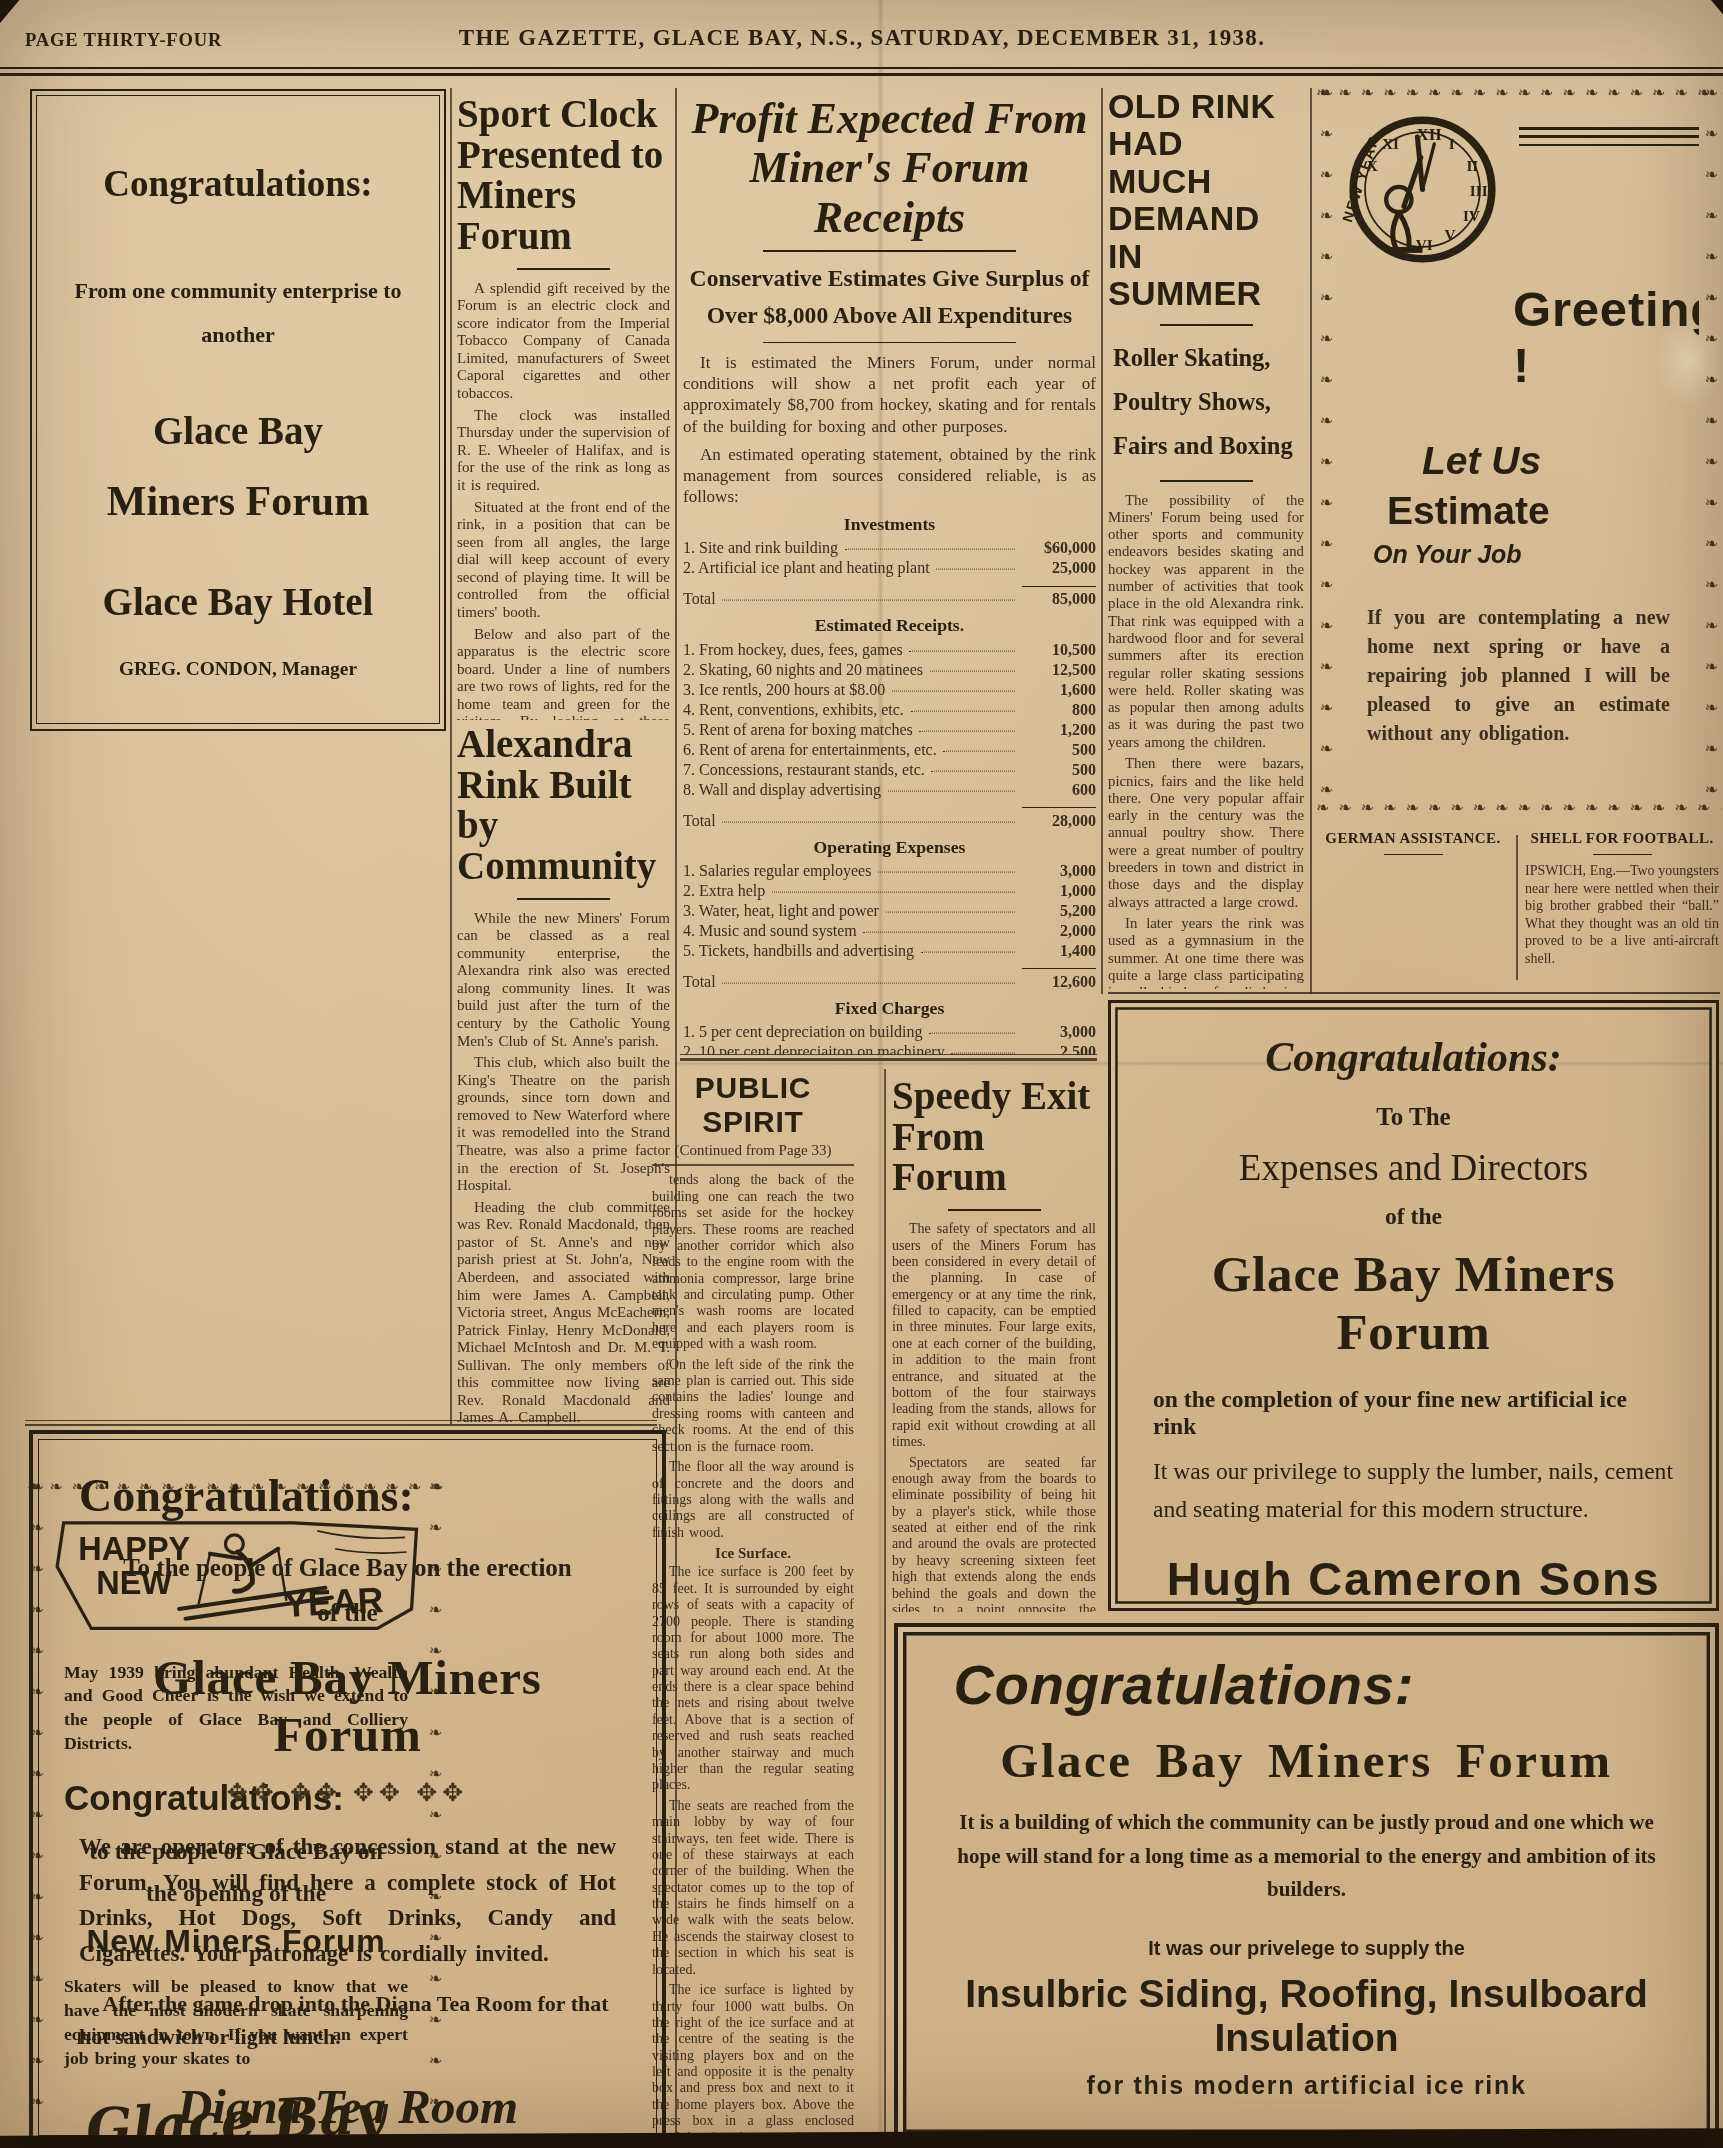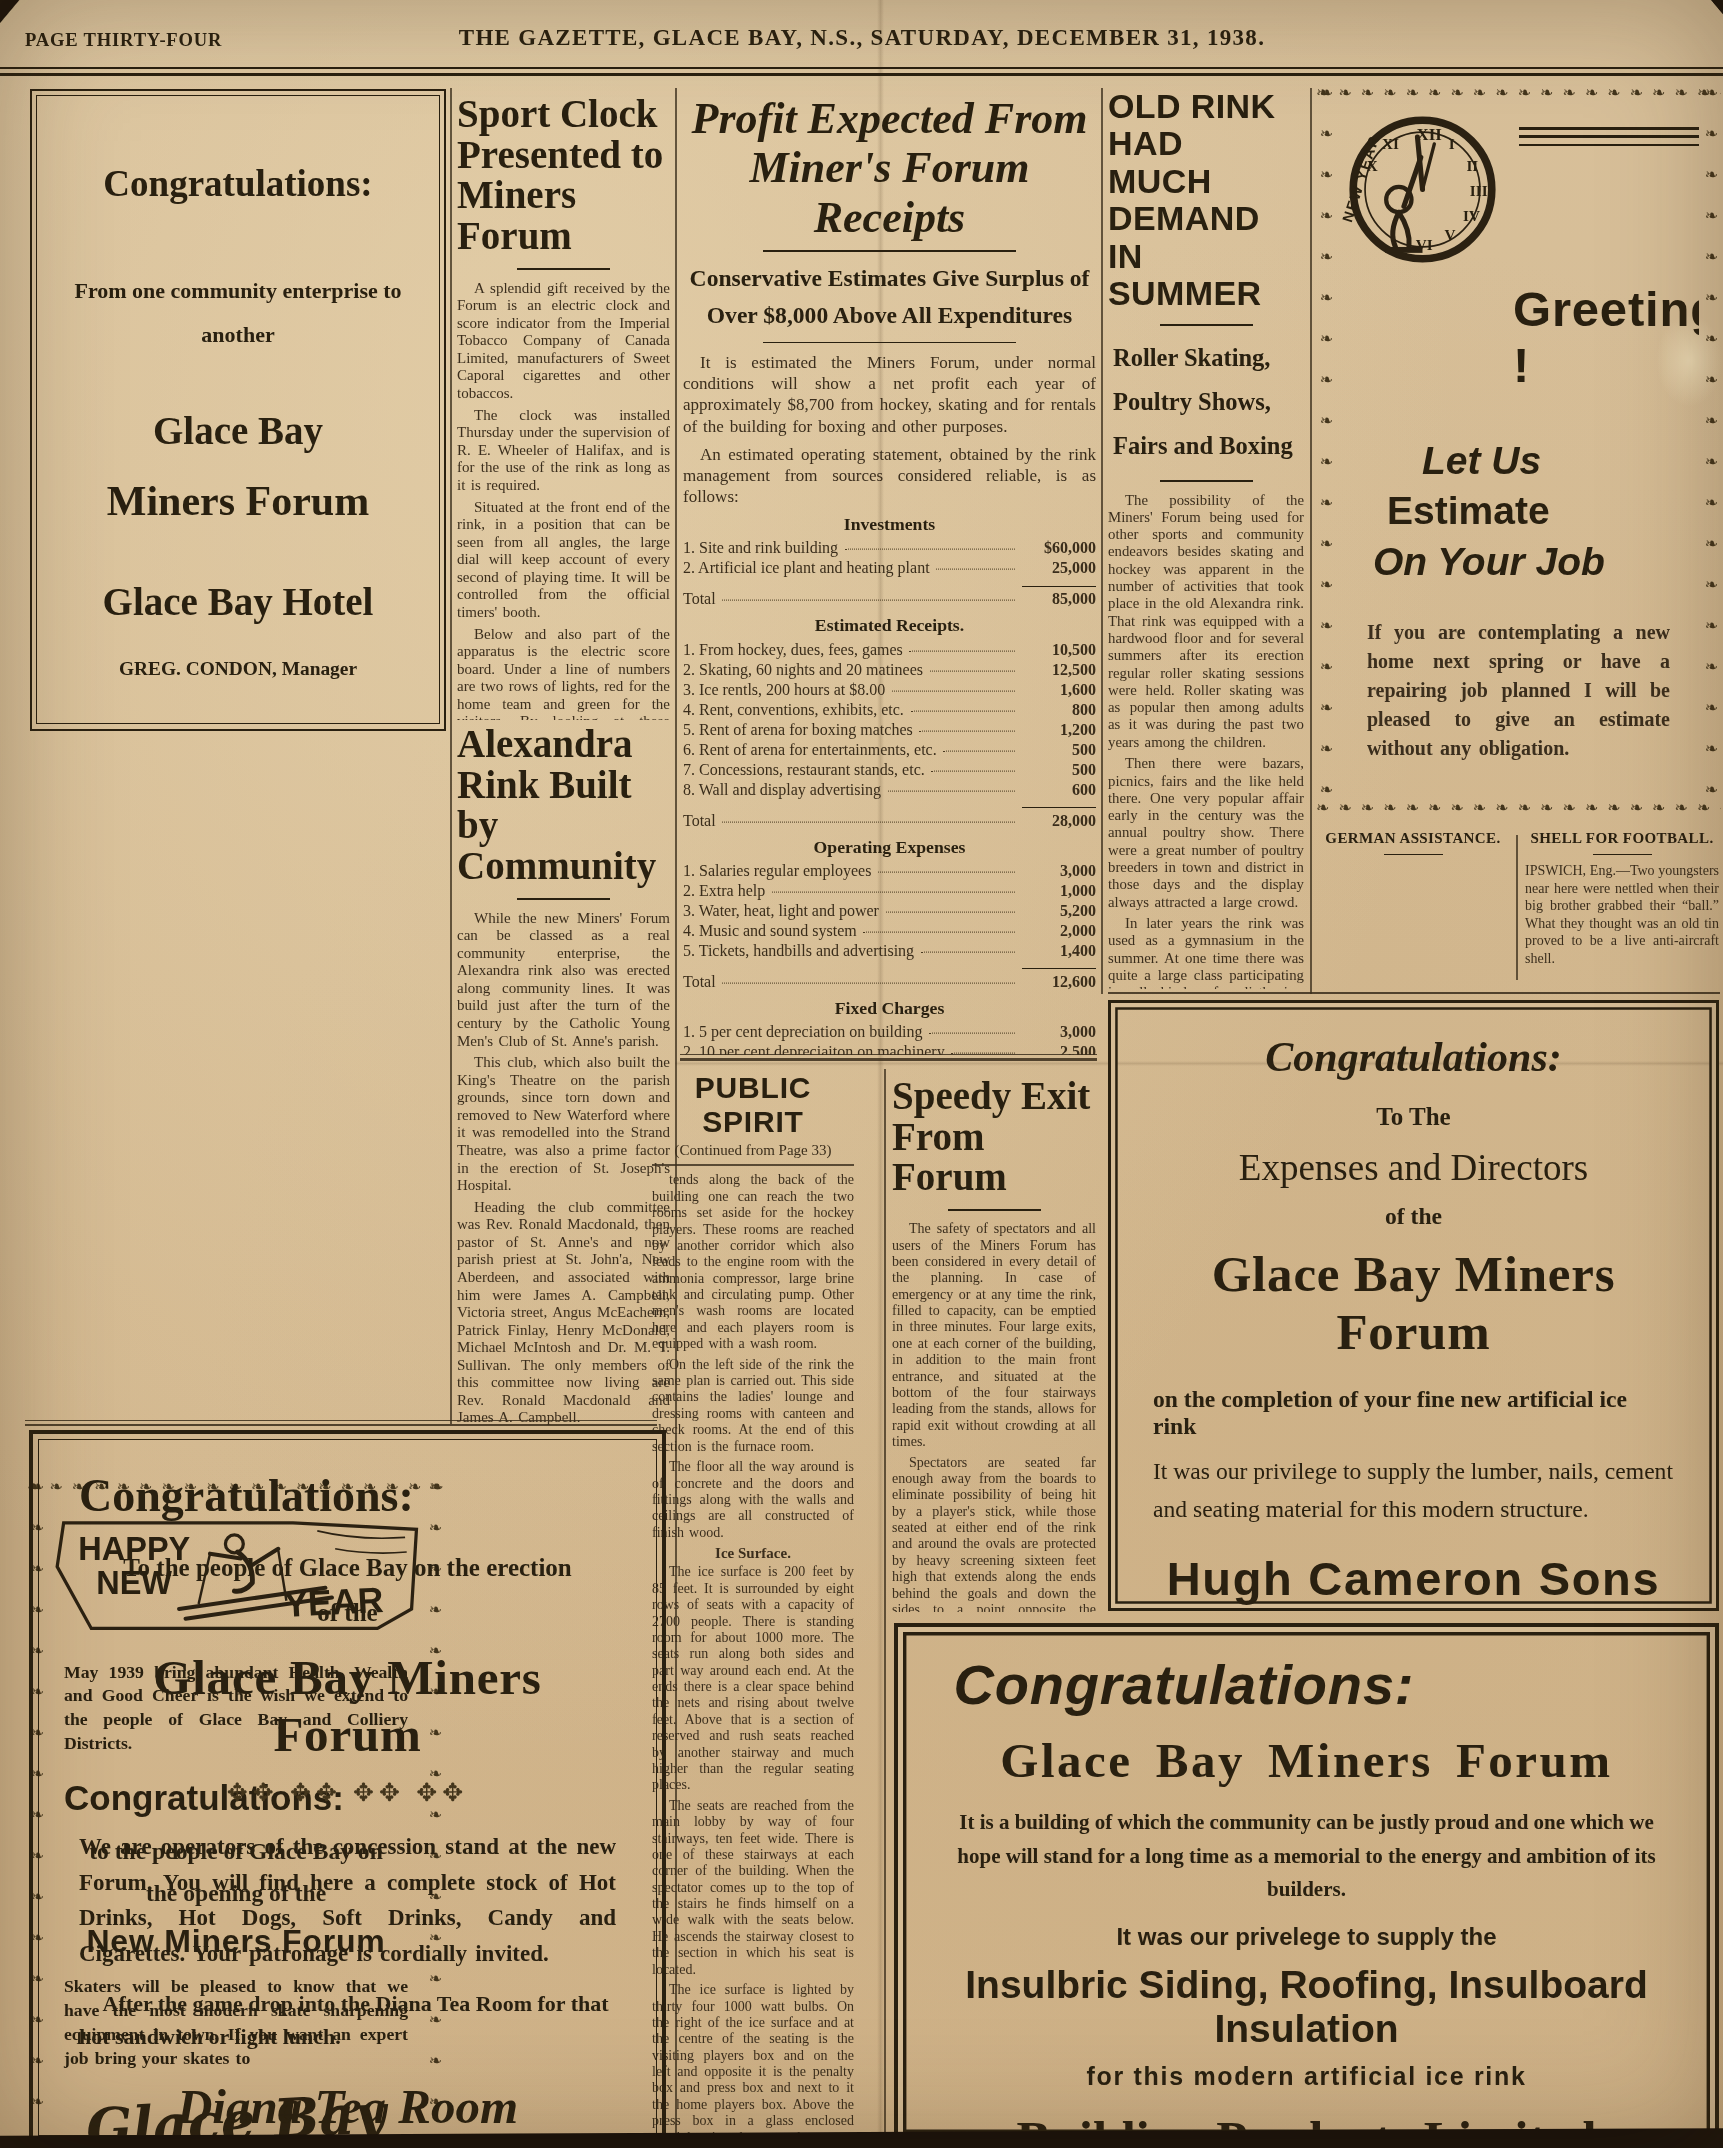--- a/index.html
+++ b/index.html
@@ -115,41 +115,41 @@
   .diana-body{font-size:23px;font-weight:bold;line-height:1.55;text-align:justify;margin-top:22px;word-spacing:2.5px;}
   .diana-body2{font-size:22px;font-weight:bold;line-height:1.5;margin-top:15px;text-indent:23.6px;}
   .diana-name{font-size:49px;font-weight:bold;font-style:italic;text-align:center;margin-top:25px;}
   .diana-foot{display:flex;justify-content:space-between;font-size:22px;font-weight:bold;margin-top:11.8px;}
 
   .quad-lines{flex:1;height:25px;margin:22px 0 0 11.8px;
     background:repeating-linear-gradient(to bottom,var(--ink-dark) 0 2.5px,transparent 2.5px 8.4px);}
   .greetings{font-size:49px;letter-spacing:0.8px;margin:6.7px 0 0 175px;}
   .estimate-l1{font-size:39px;font-style:italic;margin:46px 0 0 84px;}
   .estimate-l2{font-size:39px;margin:6.7px 0 0 49px;}
-  .estimate-l3{font-size:39px;font-style:italic;margin:6.7px 0 0 35px;}
+  .estimate-l3{font-size:25px;font-style:italic;margin:6.7px 0 0 35px;}
   .mcinnis-body{font-size:20px;line-height:1.45;text-align:justify;margin:34px 29px 0;word-spacing:2.5px;
     font-weight:bold;color:#3b2e1d;}
 
   #cameron-ad{border:3.4px solid var(--ink-dark);box-shadow:inset 0 0 0 4.2px var(--paper),inset 0 0 0 6.7px var(--ink-dark);
     padding:30px 42px;box-sizing:border-box;text-align:center;}
   .cam-congrats{font-size:42px;font-weight:bold;font-style:italic;}
   .cam-tothe{font-size:25px;font-weight:bold;margin-top:22px;}
   .cam-line1{font-size:37px;margin-top:15px;}
   .cam-ofthe{font-size:23.6px;font-weight:bold;margin-top:13.5px;}
   .cam-forum{font-size:51px;font-weight:bold;margin-top:15px;letter-spacing:0.8px;}
   .cam-line2{font-size:23.6px;font-weight:bold;text-align:left;margin-top:25px;}
   .cam-line3{font-size:23.6px;font-weight:normal;text-align:left;margin-top:13.5px;line-height:1.6;}
   .cam-name{font-size:47px;margin-top:22px;letter-spacing:1.7px;}
 
   #building-ad{border:4.2px solid var(--ink-dark);box-shadow:inset 0 0 0 5px var(--paper),inset 0 0 0 8.4px var(--ink-dark);
     padding:25px 42px;box-sizing:border-box;text-align:center;}
   .bld-congrats{font-size:56px;font-style:italic;text-align:left;margin-left:13.5px;letter-spacing:0.8px;}
   .bld-forum{font-size:49px;font-weight:bold;margin-top:15px;letter-spacing:2.5px;word-spacing:8.4px;}
   .bld-body{font-size:21px;font-weight:bold;line-height:1.6;margin:17px auto 0;max-width:725px;}
-  .bld-line1{font-size:24px;margin-top:16px;}
+  .bld-line1{font-size:20px;margin-top:30px;}
   .bld-line2{font-size:39px;margin-top:11.8px;}
   .bld-line3{font-size:25px;margin-top:11.8px;letter-spacing:1.7px;}
   .bld-name{font-size:51px;font-weight:bold;margin-top:18.6px;}
 
   svg text{font-family:"Liberation Serif",serif;font-weight:bold;fill:var(--ink-dark);}
   svg .sans{font-family:"Liberation Sans",sans-serif;}
 </style>
 </head>
 <body>
 

